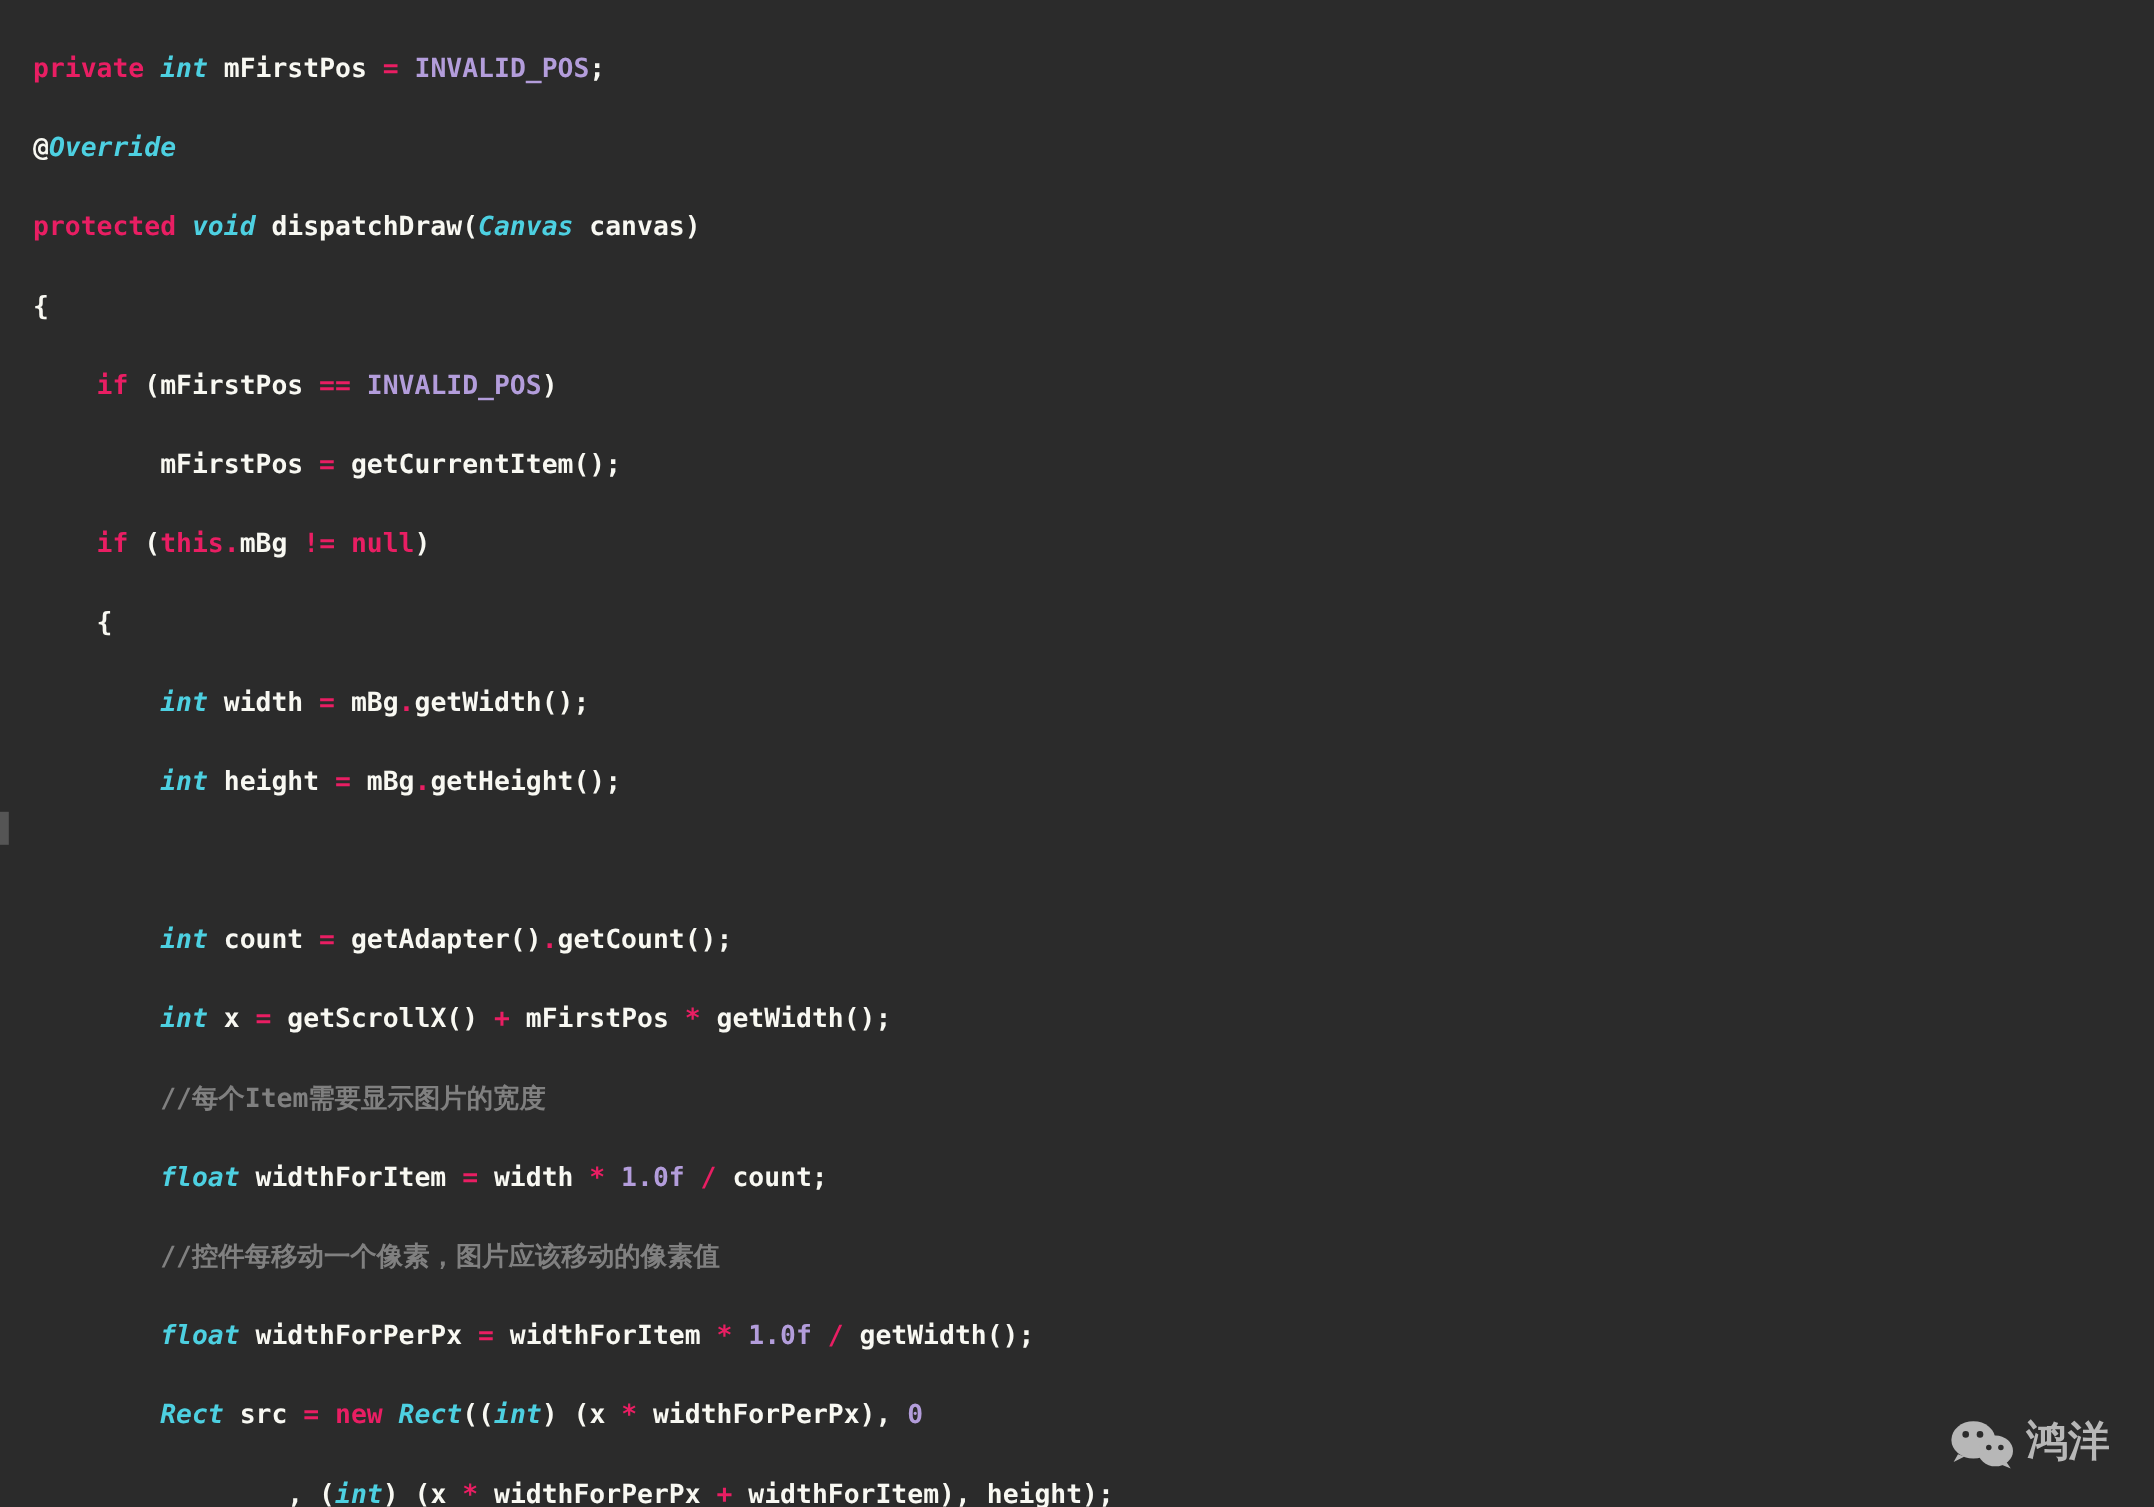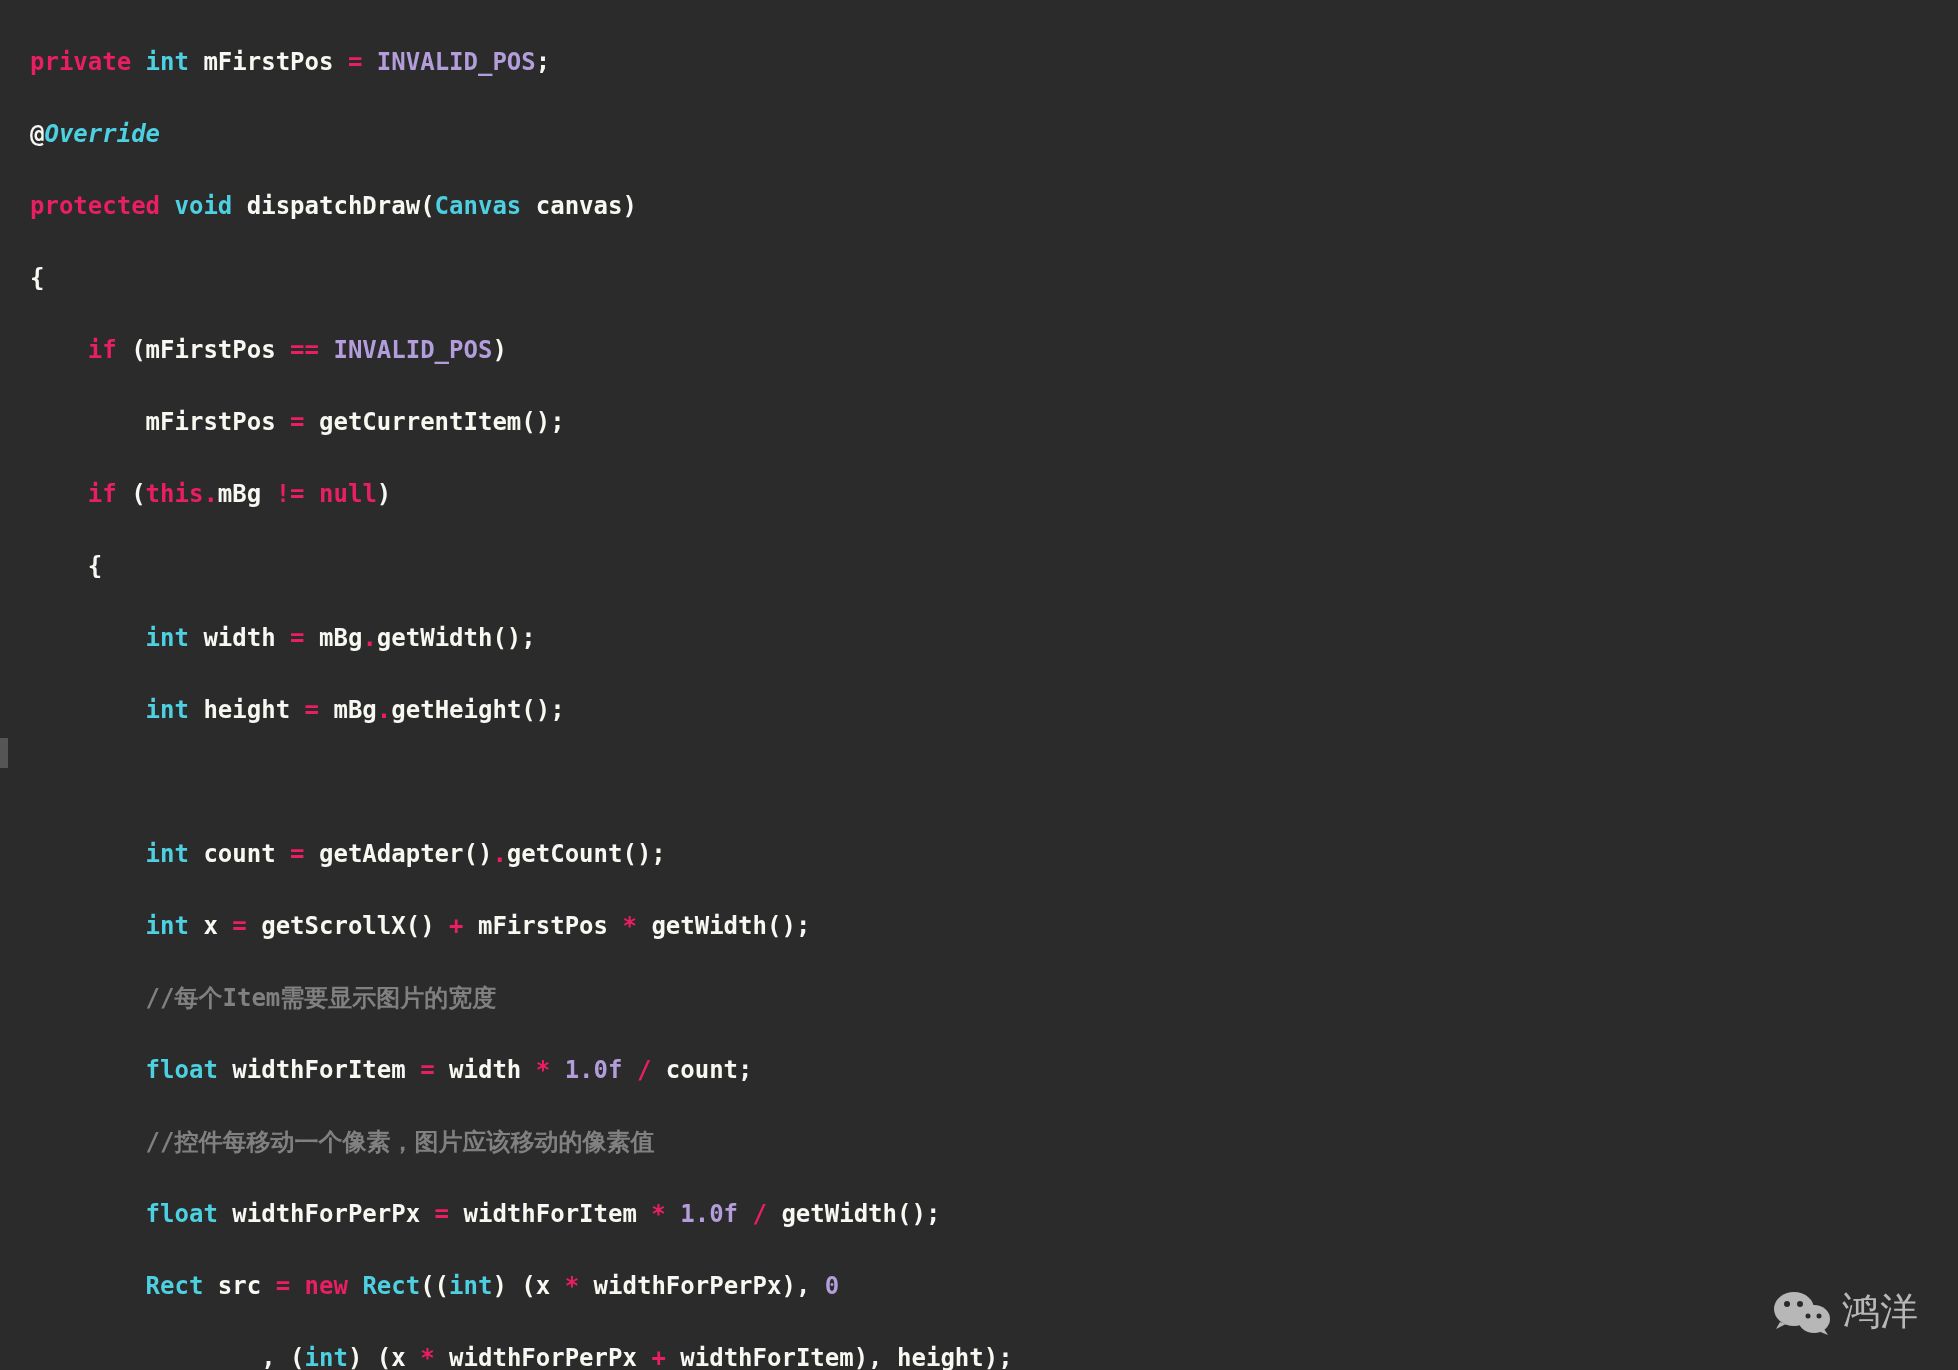--- a/index.html
+++ b/index.html
@@ -28,21 +28,21 @@
       display: block;
       min-height: 36px;
       position: relative;
     }
     .kw-private { color: #e91e63; }
     .kw-protected { color: #e91e63; }
     .kw-if { color: #e91e63; }
     .kw-this { color: #e91e63; text-align: right; }
     .kw-new { color: #e91e63; text-align: right; }
     .kw-null { color: #e91e63; }
-    .type { color: #4dd0e1; }
+    .type { color: #4dd0e1; font-style: italic; }
     .annotation { color: #4dd0e1; font-style: italic; }
     .annotation-at { color: #f8f8f2; }
     .const { color: #b39ddb; }
     .number { color: #b39ddb; }
     .method { color: #f8f8f2; }
     .var { color: #f8f8f2; }
     .operator { color: #e91e63; }
     .punct { color: #f8f8f2; }
     .comment { color: #808080; }
     .dot { color: #e91e63; }
@@ -60,21 +60,21 @@
       height: 50px;
       position: relative;
     }
     .watermark-icon svg {
       width: 100%;
       height: 100%;
     }
     .watermark-text {
       color: #d0d0d0;
       font-size: 38px;
-      font-weight: normal;
+      font-weight: bold;
       font-family: 'PingFang SC', 'Microsoft YaHei', sans-serif;
     }
     .cursor-mark {
       position: absolute;
       left: 0;
       top: 738px;
       width: 8px;
       height: 30px;
       background-color: #555;
     }

